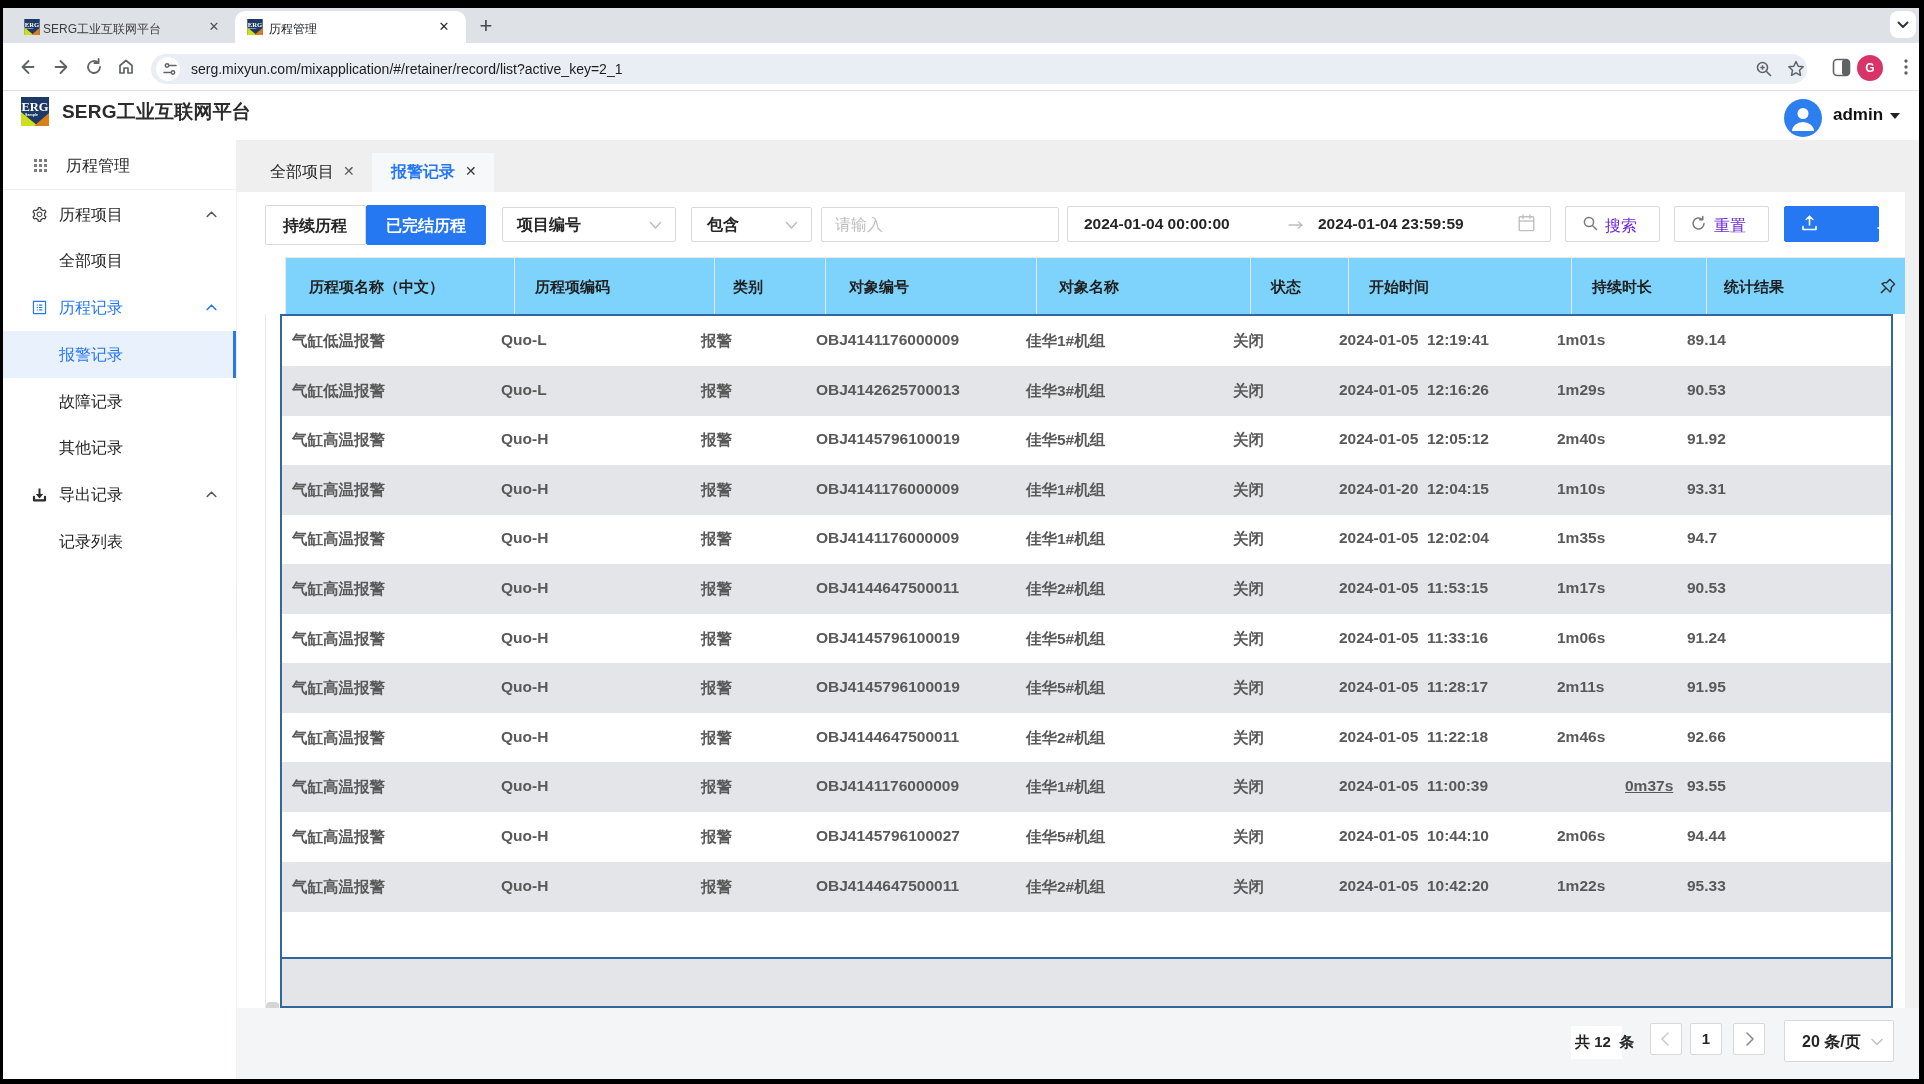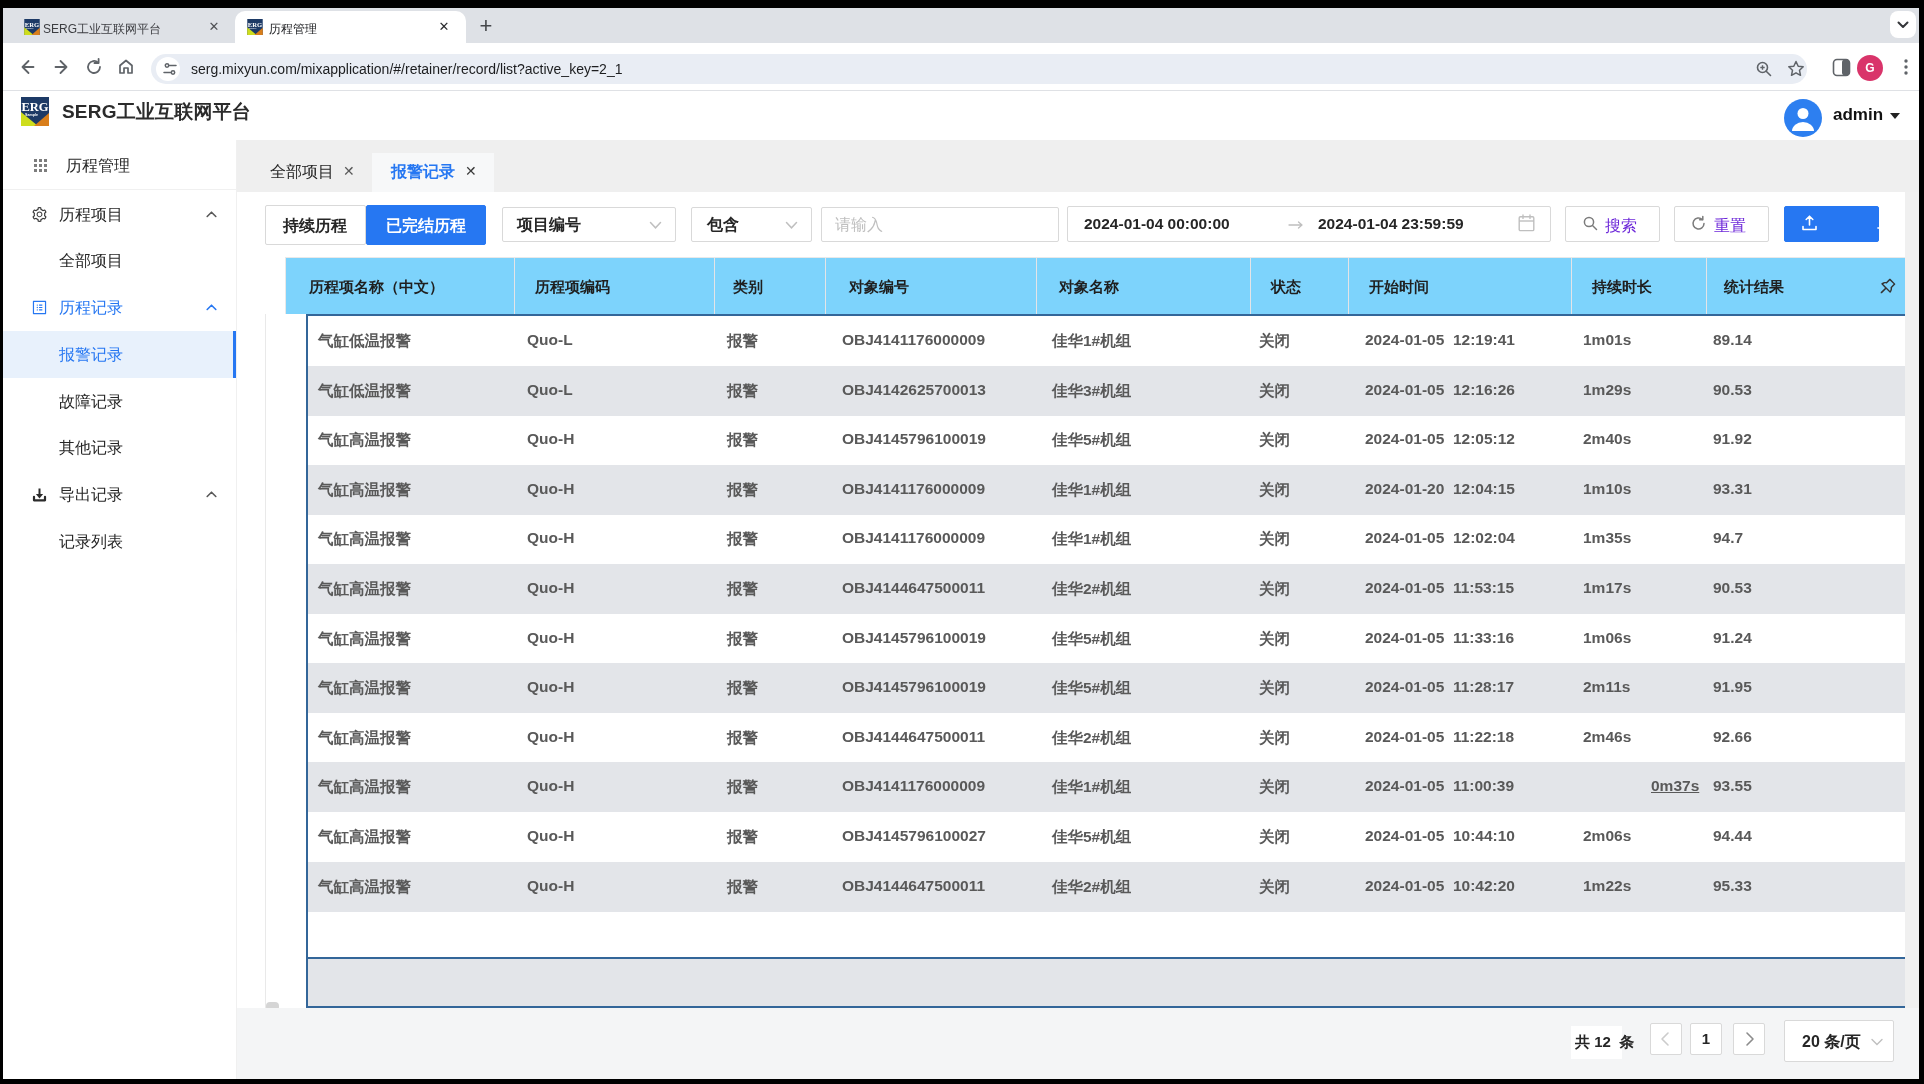--- a/index.html
+++ b/index.html
@@ -54,21 +54,21 @@
   .fbox { position:absolute; background:#fff; border:1px solid #d9d9d9; border-radius:2px; }
   .ftext { position:absolute; font-size:16px; font-weight:700; color:#262626; white-space:nowrap; }
   .phold { position:absolute; font-size:16px; color:#bfbfbf; white-space:nowrap; }
   .btn { position:absolute; font-size:16px; color:#6d28d9; }
   
   #thead { position:absolute; left:28px; top:117px; width:1628px; height:57px; background:#7dd3fc; border:1px solid #e9e9e9; border-bottom:none;margin-left:20px; }
   .hcell { position:absolute; top:20px; font-size:15px; font-weight:700; color:#1f1f1f; white-space:nowrap; }
   .hsep { position:absolute; top:0px; width:1px; height:56px; background:#e4e4e7; }
   #lgutter { position:absolute; left:28px; top:174px; width:15px; height:838px; background:#fff; border-left:1px solid #e9e9e9; border-bottom:1px solid #dcdcdc; }
   #lthumb { position:absolute; left:29px; top:862px; width:13px; height:9px; background:#d5d5d5; border-radius:4px; }
-  #tbody { position:absolute; left:43px; top:174px; width:1613px; height:694px; background:#fff; border:2px solid #336699;margin-left:26px; }
+  #tbody { position:absolute; left:43px; top:174px; width:1613px; height:694px; background:#fff; border:2px solid #336699; }
   .row { position:absolute; left:0; width:1609px; height:50px; }
   .rg { background:#e3e5e9; }
   .cell { position:absolute; top:15px; font-size:15.5px; font-weight:700; color:#595959; white-space:pre; }
   #bluesep { position:absolute; left:0px; top:641px; width:1609px; height:2px; background:#336699; }
   #hscroll { position:absolute; left:0px; top:643px; width:1609px; height:47px; background:#e3e5e9; }
   
   #pager { position:absolute; left:0; top:868px; width:1682px; height:71px; background:#f4f5f6; }
   .pbtn { position:absolute; top:15px; width:32px; height:32px; background:#fff; border:1px solid #d9d9d9; border-radius:2px; text-align:center; }
   #totalwrap { position:absolute; left:1334px; top:18px; width:51px; height:33px; background:#fff; }
   #total { position:absolute; left:1338px; top:25px; font-size:15px; font-weight:700; color:#262626; white-space:nowrap; }

